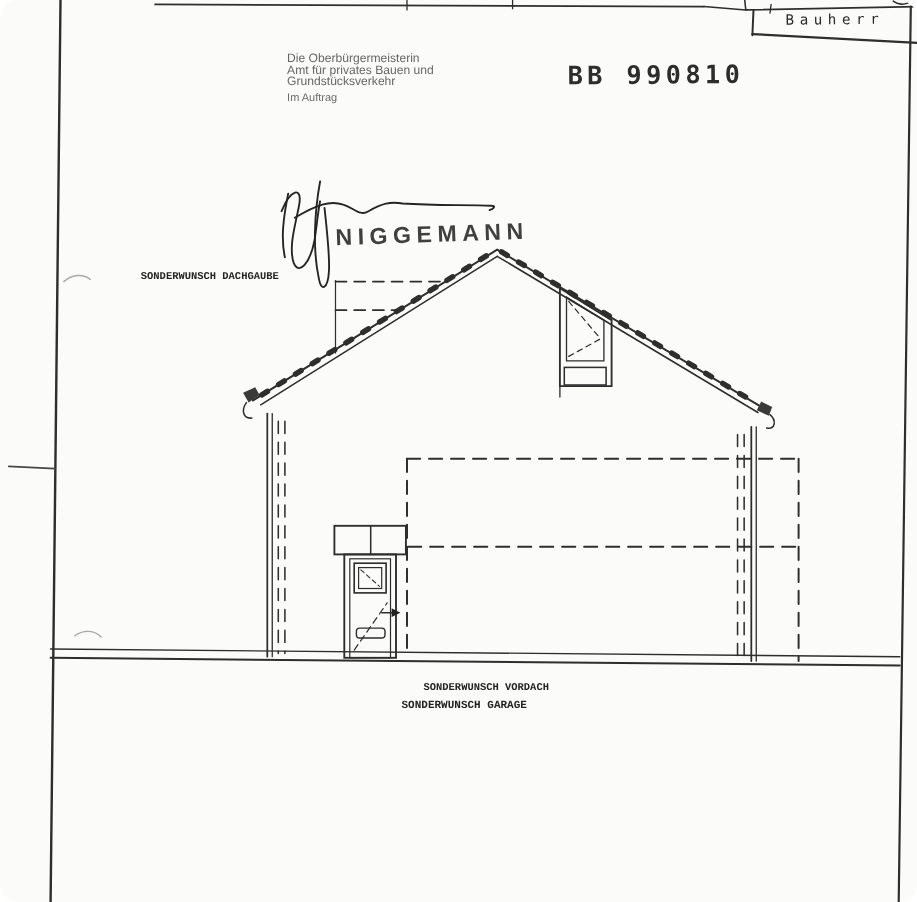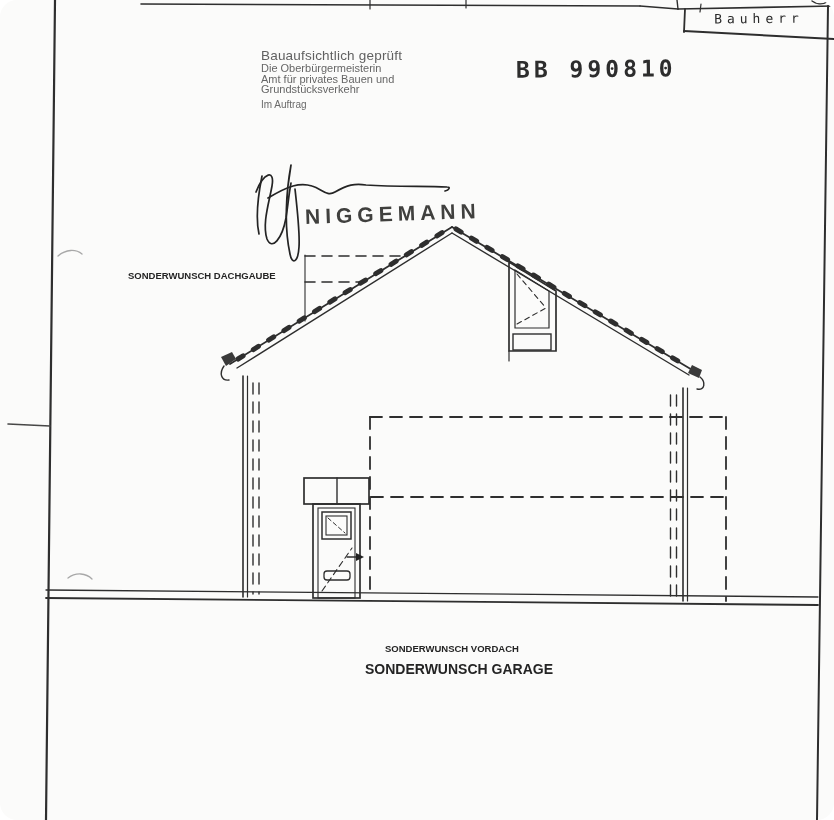--- a/index.html
+++ b/index.html
@@ -34,26 +34,26 @@
   }
 
   .niggemann {
     position:absolute; left:305px; top:202px;
     font-size:21px; font-weight:bold; letter-spacing:5px; color:#31312f;
     transform:rotate(-2deg); opacity:0.92;
   }
 
   
   .lbl {
-    position:absolute; font-family:Liberation Sans, sans-serif;
-    font-weight:bold; color:#242424; white-space:nowrap;margin-top:24px;
+    position:absolute; font-family:Liberation Mono, monospace;
+    font-weight:bold; color:#242424; white-space:nowrap;
   }
   .lbl-dachgaube { left:128px; top:246px; font-size:9.5px; }
   .lbl-vordach   { left:385px; top:619px; font-size:9.5px; }
-  .lbl-garage    { left:365px; top:637px; font-size:14px; }
+  .lbl-garage    { left:365px; top:637px; font-size:10px; }
 </style>
 </head>
 <body>
 
 <div class="page">
 
   <svg class="drawing" width="834" height="820" viewBox="0 0 834 820">
     <g stroke="#2e2e2e" fill="none" stroke-linecap="round">
 
       <g>
@@ -164,21 +164,20 @@
         <path d="M256,192 C264,172 275,169 272,186 C269,203 262,224 267,239 C272,251 282,239 286,218 C288,205 289,193 291,183"></path>
         <path d="M291,165 C286,192 284,227 290,254 C292,265 298,263 299,247 C300,233 297,207 295,189"></path>
         <path d="M268,198 C288,186 300,182 312,186 C322,189 327,197 335,192 C347,185 355,183 366,185 C395,187 424,186 447,187 C451,187 449,190 445,191"></path>
       </g>
     </g>
   </svg>
 
   <div class="bauherr">Bauherr</div>
 
   <div class="stamp">
-    <div class="s2">Bauaufsichtlich geprüft</div>
     <div class="s4">Die Oberbürgermeisterin</div>
     <div class="s5">Amt für privates Bauen und</div>
     <div class="s6">Grundstücksverkehr</div>
     <div class="s7">Im Auftrag</div>
   </div>
 
   <div class="permit">BB 990810</div>
 
   <div class="niggemann">NIGGEMANN</div>
 

